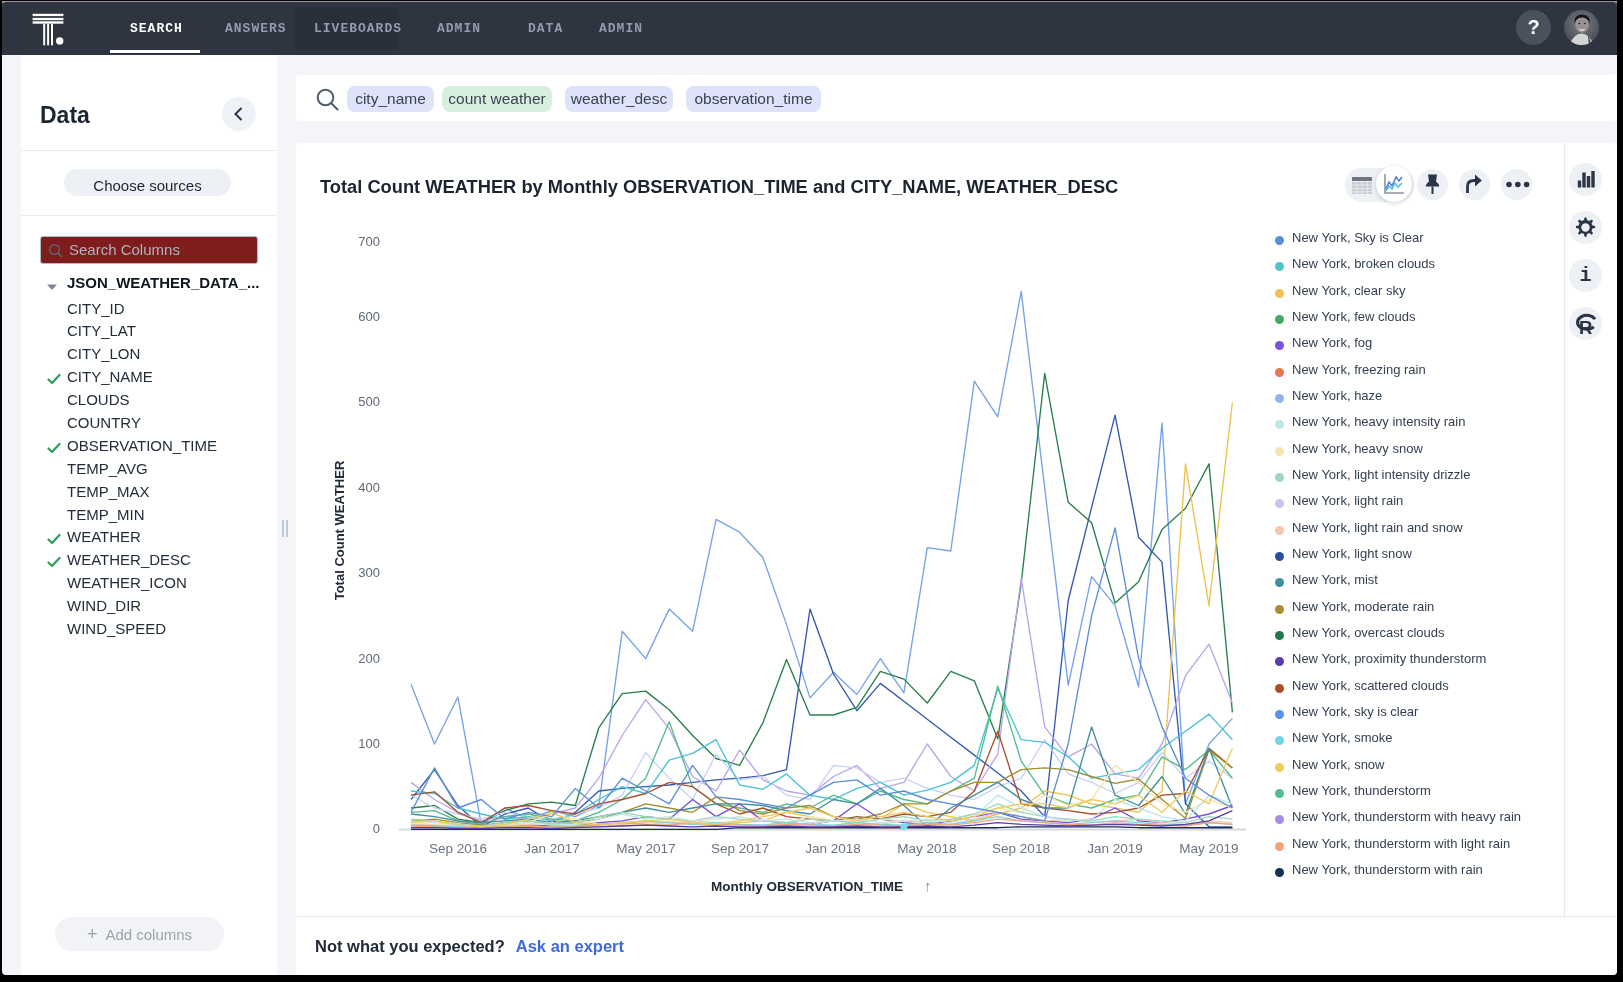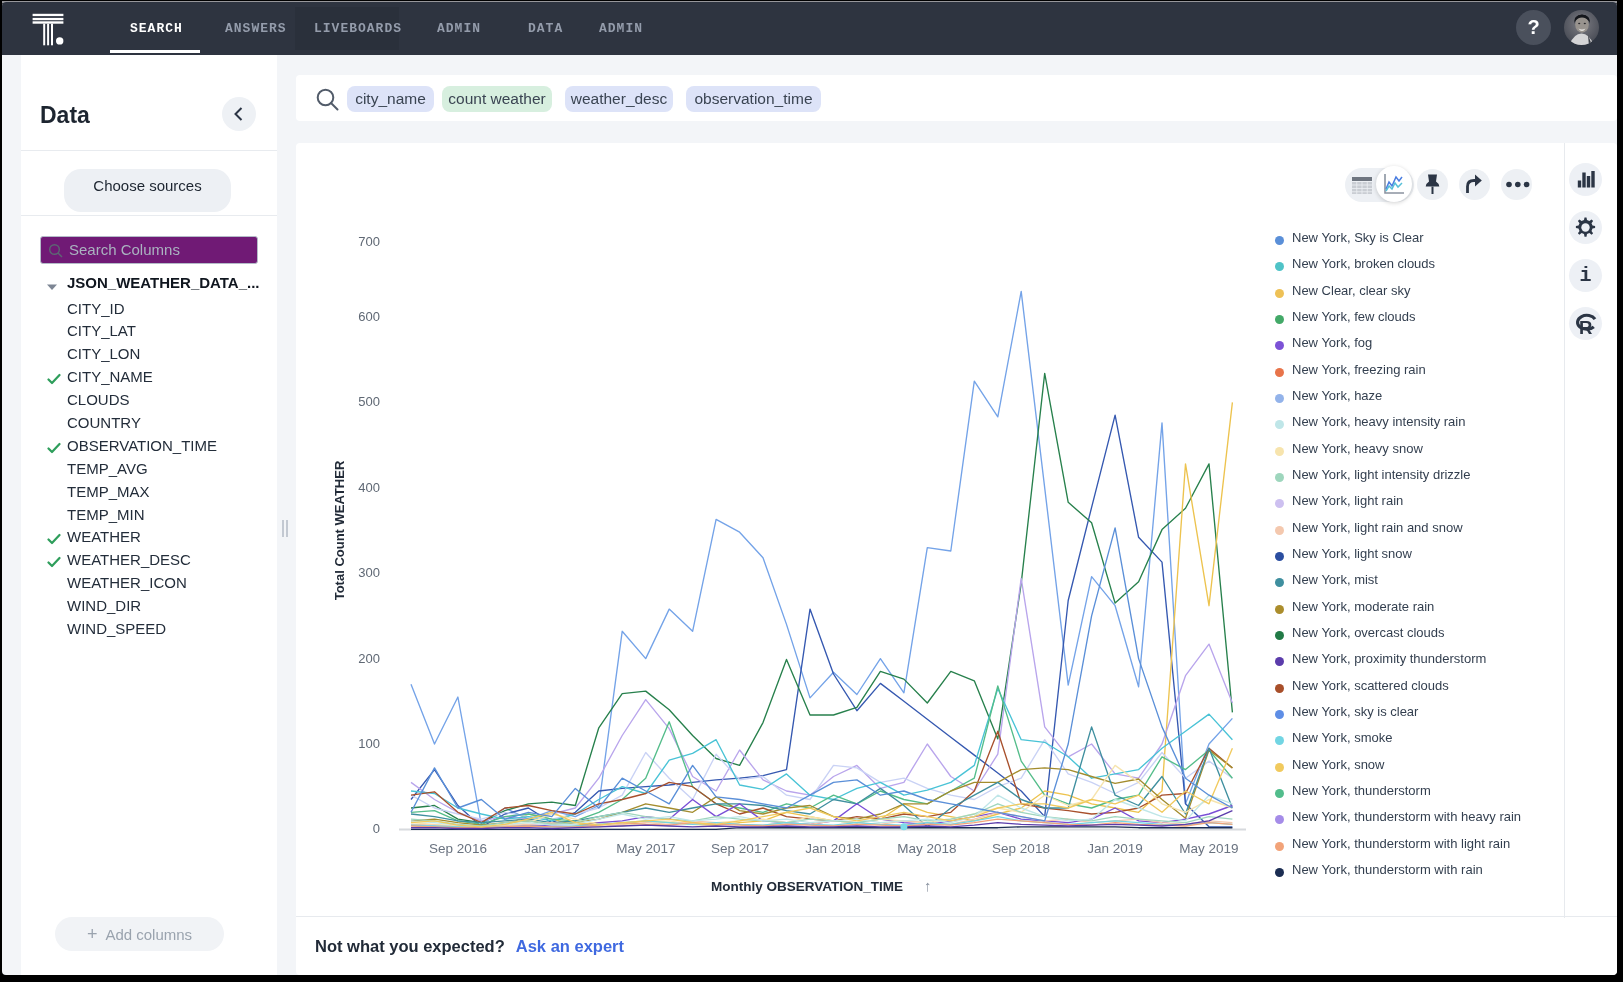--- a/index.html
+++ b/index.html
@@ -8,22 +8,22 @@
 #nav { position:absolute; left:0; top:0; width:1615px; height:53px; background:#2e3440; }
 .navitem { position:absolute; top:0; height:38px; line-height:53px; font-family:"Liberation Mono",monospace; font-size:13px; font-weight:bold; letter-spacing:1px; color:#949cab; }
 .navactive { color:#fff; }
 .navunder { position:absolute; left:108px; top:48px; width:90px; height:3px; background:#fff; }
 .navhl { position:absolute; left:293px; top:5px; width:104px; height:43px; background:#2a303b; }
 .qcircle { position:absolute; left:1514px; top:8px; width:35px; height:35px; border-radius:50%; background:#4a505c; color:#fff; font-size:20px; font-weight:bold; text-align:center; line-height:35px; }
 #side { position:absolute; left:19px; top:53px; width:256px; height:920px; background:#fff; }
 #dtitle { position:absolute; left:38px; top:100px; font-size:23px; font-weight:bold; color:#1d2530; }
 #collapse { position:absolute; left:220px; top:95px; width:34px; height:34px; border-radius:50%; background:#eef1f5; }
 .divider { position:absolute; left:19px; width:256px; height:1px; background:#e8ebef; }
-#choose { position:absolute; left:62px; top:167px; width:167px; height:43px; border-radius:17px; background:#edf0f4; text-align:center; line-height:33px; font-size:15px; color:#1d2530; }
-#sbox { position:absolute; left:38px; top:234px; width:218px; height:28px; border:1px solid #b4bcc8; border-radius:3px; background:#701a75; }
+#choose { position:absolute; left:62px; top:167px; width:167px; height:27px; border-radius:17px; background:#edf0f4; text-align:center; line-height:33px; font-size:15px; color:#1d2530; }
+#sbox { position:absolute; left:38px; top:234px; width:218px; height:28px; border:1px solid #b4bcc8; border-radius:3px; background:#7f1d1d; }
 #sboxtxt { position:absolute; left:28px; top:4px; font-size:15px; color:#aab3c0; }
 #treehead { position:absolute; left:65px; top:272px; font-size:15px; font-weight:bold; color:#10161f; width:195px; white-space:nowrap; overflow:hidden; }
 .titem { position:absolute; left:65px; font-size:15px; color:#232d3a; white-space:nowrap; }
 #addcols { position:absolute; left:53px; top:915px; width:169px; height:34px; border-radius:17px; background:#f1f3f6; color:#9aa3ae; font-size:15px; text-align:center; line-height:34px; }
 .split { position:absolute; width:2px; height:17px; top:518px; background:#c3c9d2; }
 #sbar { position:absolute; left:294px; top:73px; width:1321px; height:46px; background:#fff; border-radius:4px; }
 .token { position:absolute; top:10.5px; height:26px; border-radius:8px; font-size:15.5px; color:#3a4452; text-align:center; line-height:26px; }
 #card { position:absolute; left:294px; top:141px; width:1321px; height:832px; background:#fff; border-radius:4px; }
 #ctitle { position:absolute; left:318px; top:174px; font-size:18.3px; font-weight:bold; color:#1b2430; }
 .iconc { position:absolute; width:31px; height:31px; border-radius:50%; background:#edf0f4; top:167px; }
@@ -137,20 +137,21 @@
     <svg width="24" height="24" style="position:absolute;left:20px;top:13px">
         <circle cx="9.5" cy="9.5" r="7.8" fill="none" stroke="#525c6a" stroke-width="2"></circle>
         <path d="M15 15 L21.5 21.5" stroke="#525c6a" stroke-width="2" stroke-linecap="round"></path>
       </svg>
     <div class="token" style="left:51px;width:87px;background:#dde3f8">city_name</div>
     <div class="token" style="left:146px;width:110px;background:#d7efdf">count weather</div>
     <div class="token" style="left:269px;width:108px;background:#dde3f8">weather_desc</div>
     <div class="token" style="left:390px;width:135px;background:#dde3f8">observation_time</div>
   </div>
   <div id="card"></div>
+  <div id="ctitle">Total Count WEATHER by Monthly OBSERVATION_TIME and CITY_NAME, WEATHER_DESC</div>
   <div id="toggle"></div>
   <svg width="20" height="17" viewBox="0 0 20 17" style="position:absolute;left:1350px;top:175px">
     <rect x="0" y="0" width="20" height="4" fill="#6f7680"></rect>
     <g fill="#c9cdd3">
       <rect x="0" y="5" width="4.4" height="2.6"></rect>
         <rect x="5.2" y="5" width="4.4" height="2.6"></rect>
         <rect x="10.4" y="5" width="4.4" height="2.6"></rect>
         <rect x="15.6" y="5" width="4.4" height="2.6"></rect>
       <rect x="0" y="8.4" width="4.4" height="2.6"></rect>
         <rect x="5.2" y="8.4" width="4.4" height="2.6"></rect>
@@ -237,21 +238,21 @@
   <div class="litem" style="top:230px">
       <span class="ldot" style="background:#5a8fd8"></span>
       <span class="ltxt">New York, Sky is Clear</span>
     </div>
 <div class="litem" style="top:256px">
       <span class="ldot" style="background:#4fc3c7"></span>
       <span class="ltxt">New York, broken clouds</span>
     </div>
 <div class="litem" style="top:283px">
       <span class="ldot" style="background:#eec156"></span>
-      <span class="ltxt">New Clear, clear sky</span>
+      <span class="ltxt">New York, clear sky</span>
     </div>
 <div class="litem" style="top:309px">
       <span class="ldot" style="background:#43a968"></span>
       <span class="ltxt">New York, few clouds</span>
     </div>
 <div class="litem" style="top:335px">
       <span class="ldot" style="background:#7c52d6"></span>
       <span class="ltxt">New York, fog</span>
     </div>
 <div class="litem" style="top:362px">

